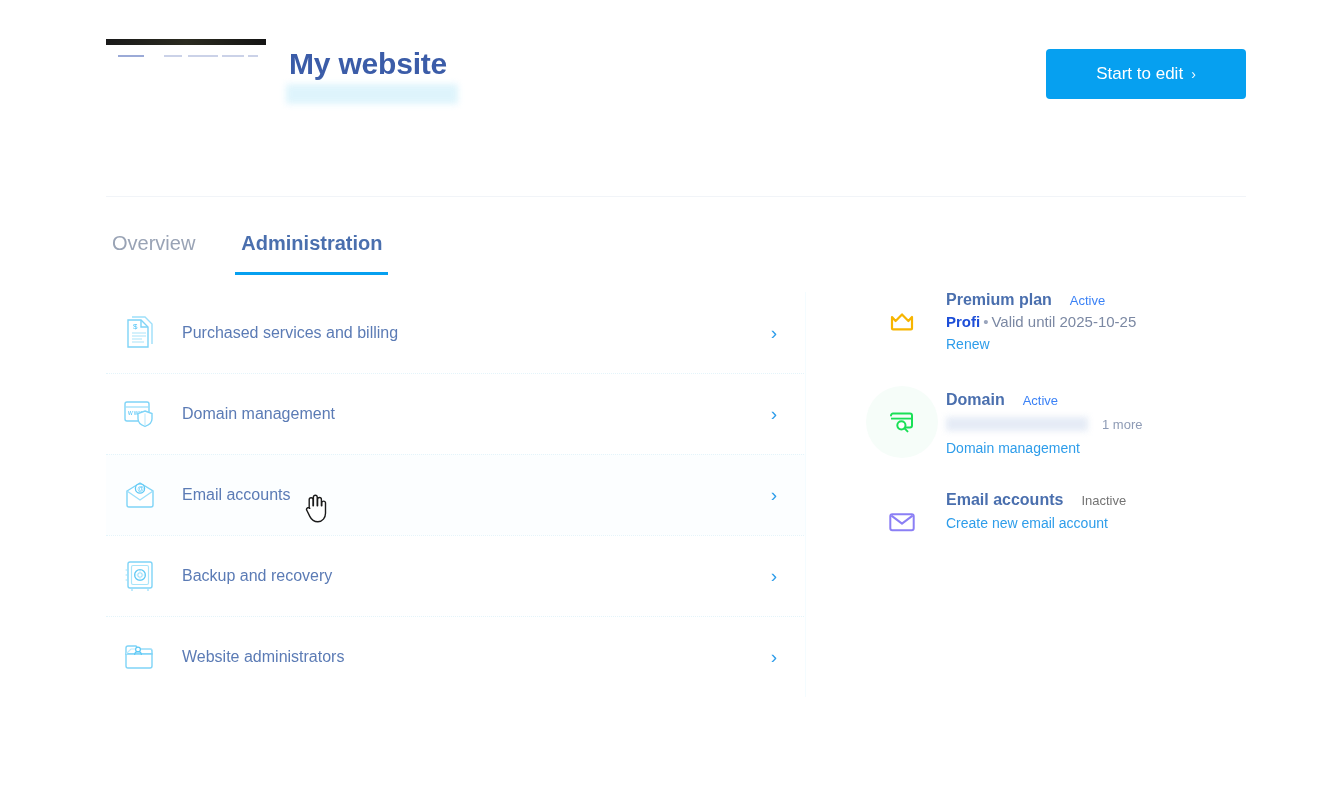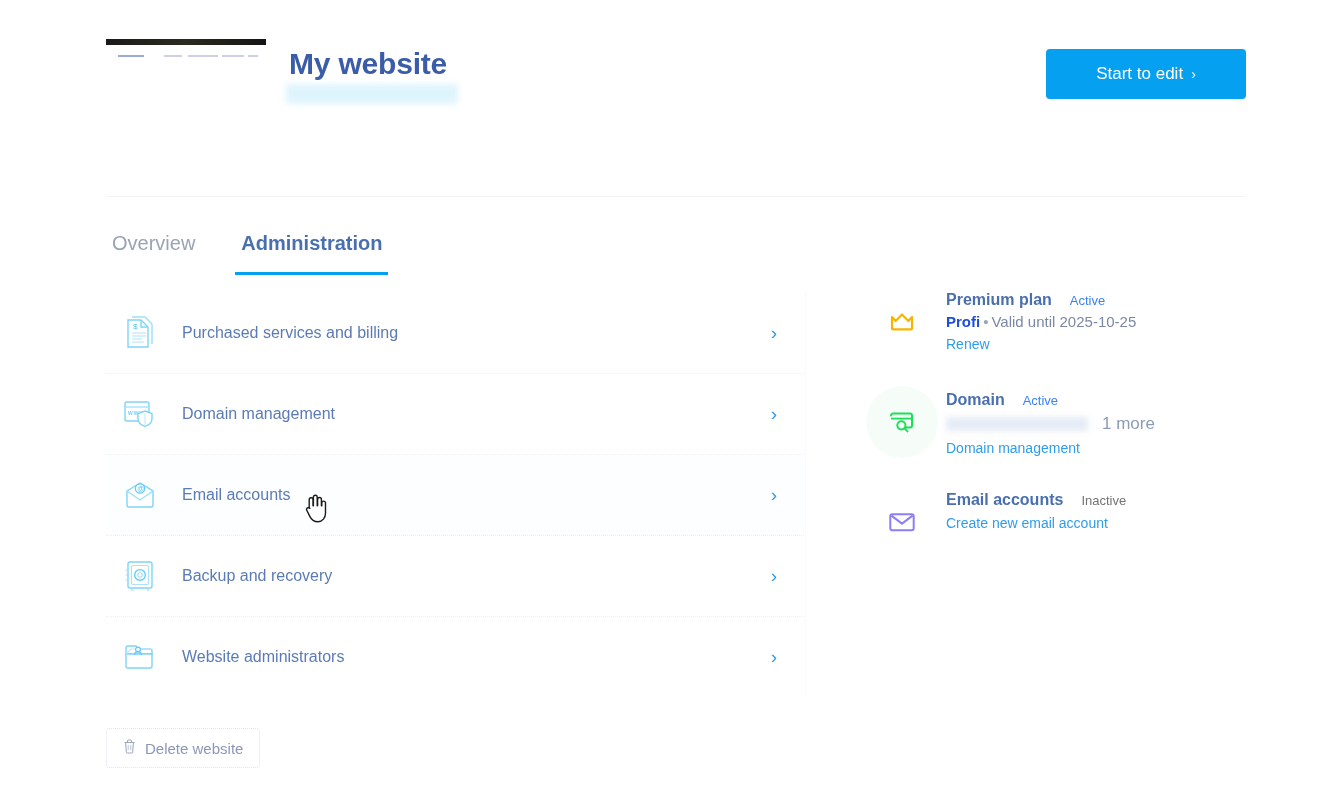--- a/index.html
+++ b/index.html
@@ -233,21 +233,21 @@
     display: flex; align-items: center;
   }
   .redacted-bar {
     width: 142px; height: 14px;
     background: #e2e9f5;
     filter: blur(3px);
     opacity: .9;
   }
   .more-count {
     margin-left: 14px;
-    font-size: 17px;
+    font-size: 13px;
     color: #8e9bb5;
     filter: blur(0.4px);
   }
 
   
   .cursor {
     position: absolute;
     left: 303px; top: 494px;
     width: 24px; height: 30px;
     pointer-events: none;
@@ -354,30 +354,20 @@
           <path d="M11.6 14c0-1.9 1.5-3.4 3.4-3.4s3.4 1.5 3.4 3.4" stroke="#5ec9f5" stroke-width="1.2" fill="none"></path>
         </svg>
       </div>
       <div class="row-label">Website administrators</div>
       <div class="row-chev">›</div>
     </div>
   </div>
 
   <div class="list-edge"></div>
 
-  <button class="btn-delete">
-    <span>
-      <svg width="13" height="15" viewBox="0 0 13 15" fill="none">
-        <path d="M1.5 3.5h10M4.5 3.5V2a1 1 0 0 1 1-1h2a1 1 0 0 1 1 1v1.5" stroke="#9aa5bd" stroke-width="1"></path>
-        <path d="M2.6 3.5l.7 9.4A1 1 0 0 0 4.3 14h4.4a1 1 0 0 0 1-1.1l.7-9.4" stroke="#9aa5bd" stroke-width="1" fill="none"></path>
-        <path d="M5.2 6v5.3M7.8 6v5.3" stroke="#b6bfd2" stroke-width="0.9"></path>
-      </svg>
-    </span>
-    <span>Delete website</span>
-  </button>
 
   <div class="side">
 
     <div class="side-card">
       <div class="side-icon">
         <svg width="26" height="22" viewBox="0 0 26 22" fill="none">
           <path d="M3 6l3.6 4L13 3.4 19.4 10 23 6v11.4a1 1 0 0 1-1 1H4a1 1 0 0 1-1-1z" stroke="#f7b500" stroke-width="2.2" stroke-linejoin="round" fill="none"></path>
         </svg>
       </div>
       <div class="side-body">

